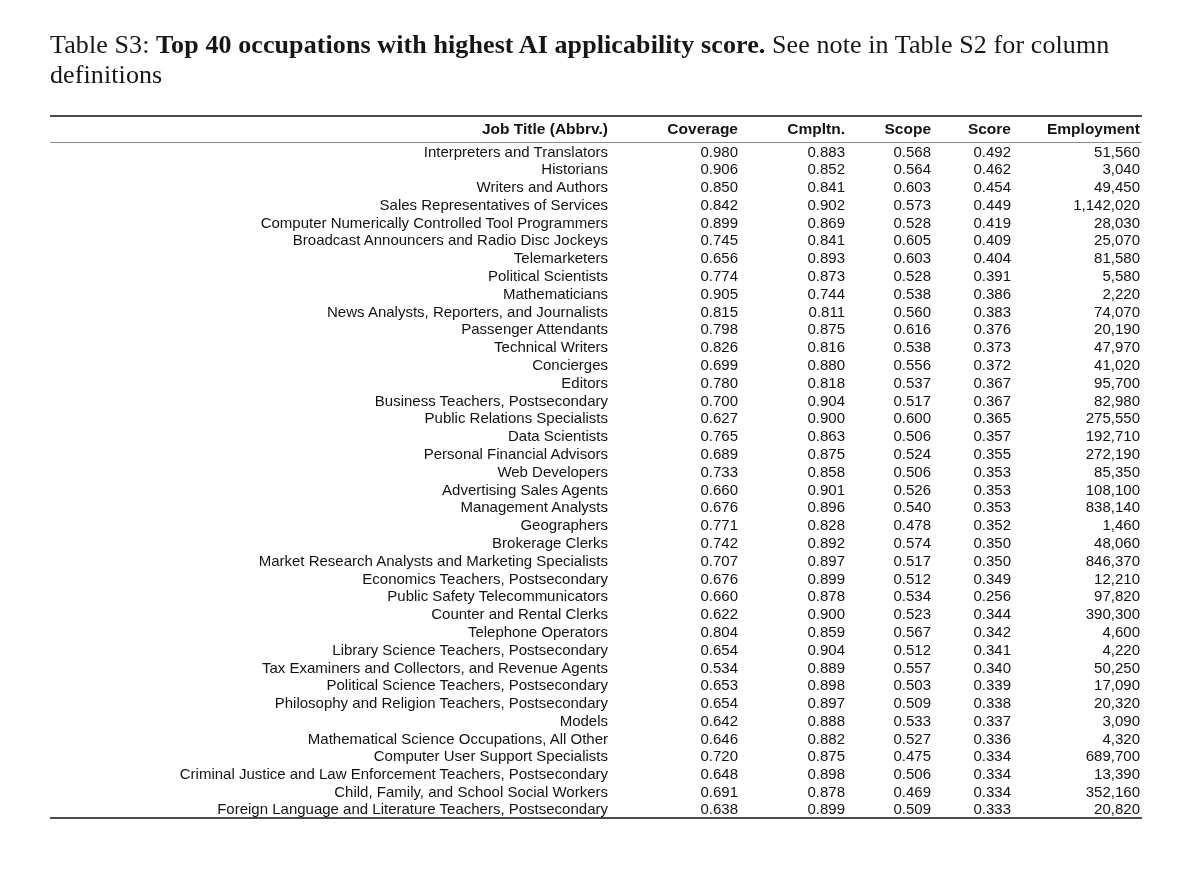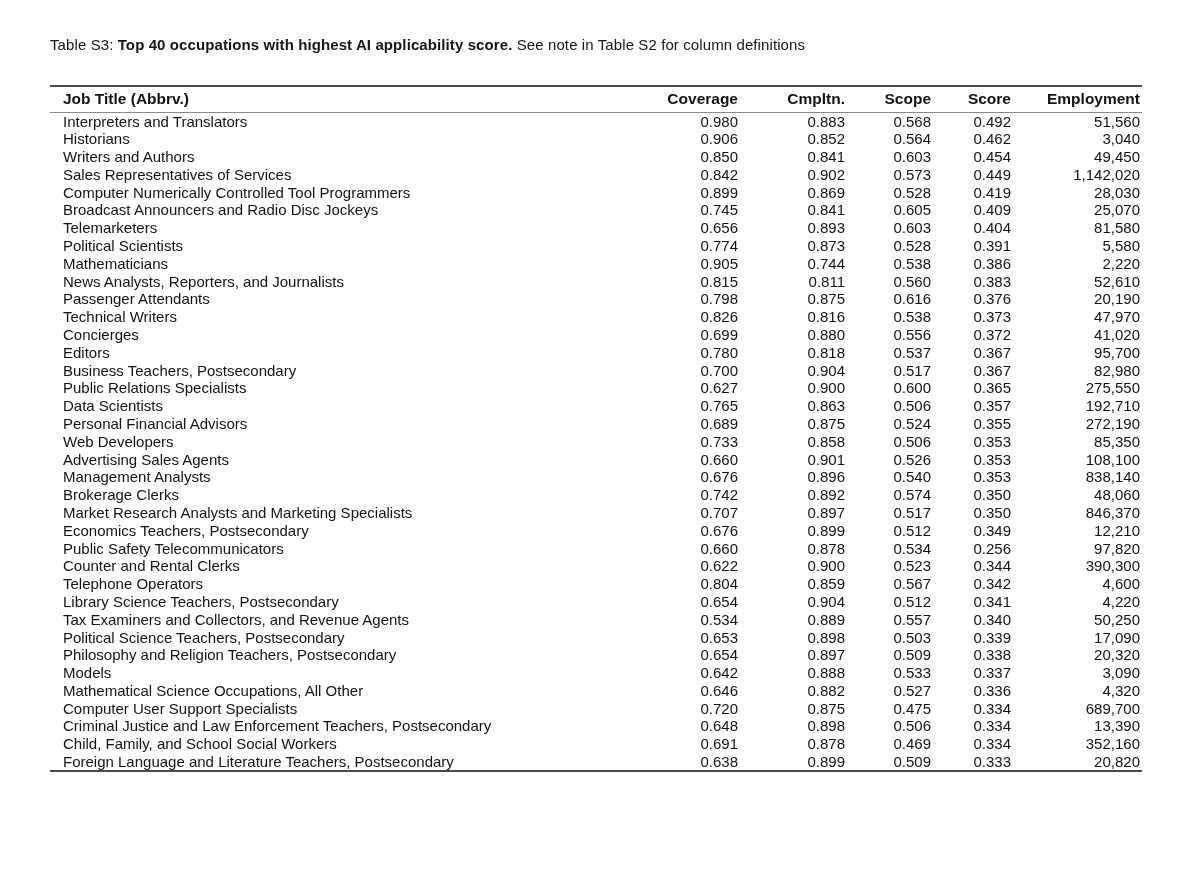--- a/index.html
+++ b/index.html
@@ -9,22 +9,22 @@
     font-family: "Liberation Sans", sans-serif;
     color: #141414;
     overflow: hidden;
   }
   .page {
     width: 1179px; height: 873px;
     padding: 30px 0 0 50px;
     background: #ffffff;
   }
   .caption {
-    font-family: Liberation Sans, sans-serif;
-    font-size: 15px;
+    font-family: Liberation Serif, serif;
+    font-size: 26px;
     line-height: 30px;
     max-width: 1080px;
     color: #161616;
     letter-spacing: 0.1px;
   }
   .caption .bold { font-weight: bold; }
   .data-table {
     margin-top: 25px;
     width: 1092px;
     border-collapse: collapse;
@@ -45,21 +45,21 @@
     vertical-align: middle;
     white-space: nowrap;
   }
   .data-table td {
     height: 17.8px;
     padding: 0 2px;
     vertical-align: middle;
     white-space: nowrap;
     overflow: hidden;
   }
-  .data-table .left  { text-align: left; padding-left: 13px; }
+  .data-table .left  { text-align: right; padding-left: 13px; }
   .data-table .num   { text-align: right; }
   col.c-title { width: 560px; }
   col.c-cov   { width: 130px; }
   col.c-cmp   { width: 107px; }
   col.c-scope { width: 86px; }
   col.c-score { width: 80px; }
   col.c-emp   { width: 129px; }
 </style>
 </head>
 <body>
@@ -161,21 +161,21 @@
           <td class="num">0.538</td>
           <td class="num">0.386</td>
           <td class="num">2,220</td>
         </tr>
         <tr>
           <td class="left">News Analysts, Reporters, and Journalists</td>
           <td class="num">0.815</td>
           <td class="num">0.811</td>
           <td class="num">0.560</td>
           <td class="num">0.383</td>
-          <td class="num">52,610</td>
+          <td class="num">74,070</td>
         </tr>
         <tr>
           <td class="left">Passenger Attendants</td>
           <td class="num">0.798</td>
           <td class="num">0.875</td>
           <td class="num">0.616</td>
           <td class="num">0.376</td>
           <td class="num">20,190</td>
         </tr>
         <tr>
@@ -252,20 +252,28 @@
         </tr>
         <tr>
           <td class="left">Management Analysts</td>
           <td class="num">0.676</td>
           <td class="num">0.896</td>
           <td class="num">0.540</td>
           <td class="num">0.353</td>
           <td class="num">838,140</td>
         </tr>
         <tr>
+          <td class="left">Geographers</td>
+          <td class="num">0.771</td>
+          <td class="num">0.828</td>
+          <td class="num">0.478</td>
+          <td class="num">0.352</td>
+          <td class="num">1,460</td>
+        </tr>
+        <tr>
           <td class="left">Brokerage Clerks</td>
           <td class="num">0.742</td>
           <td class="num">0.892</td>
           <td class="num">0.574</td>
           <td class="num">0.350</td>
           <td class="num">48,060</td>
         </tr>
         <tr>
           <td class="left">Market Research Analysts and Marketing Specialists</td>
           <td class="num">0.707</td>

